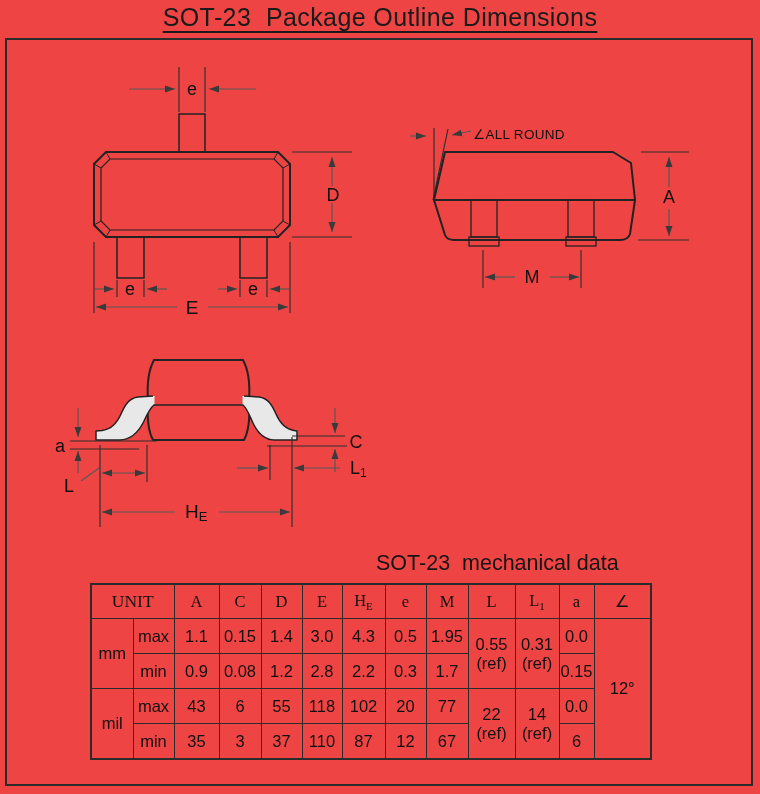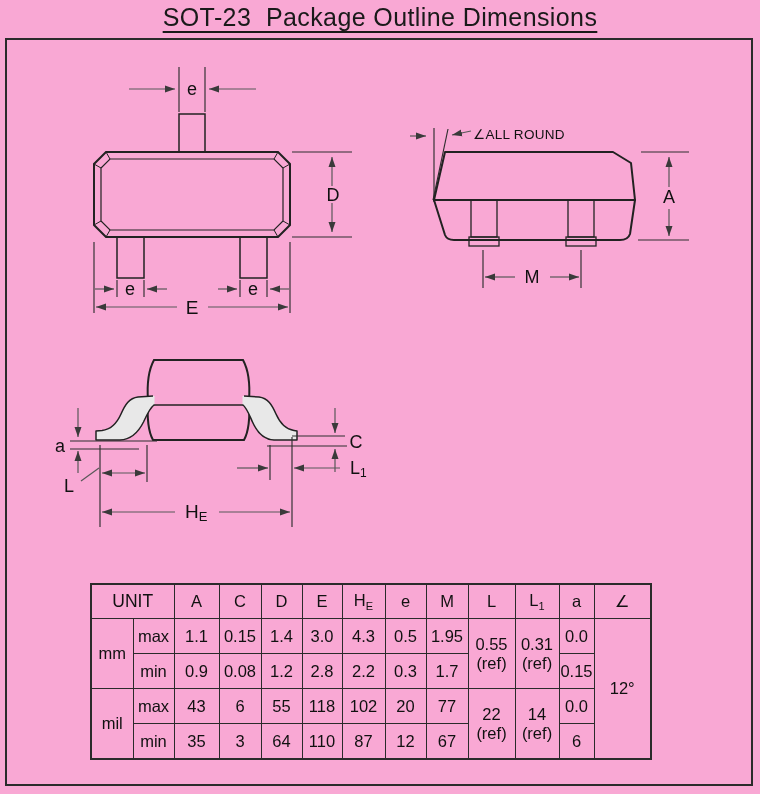--- a/index.html
+++ b/index.html
@@ -1,29 +1,29 @@
 <!DOCTYPE html>
 <html><head>
 <meta charset="utf-8">
 <style>
   html,body{margin:0;padding:0;background:#fff;}
   body{width:760px;height:794px;font-family:"Liberation Sans","DejaVu Sans",sans-serif;color:#111;}
-  .page{position:relative;width:760px;height:794px;overflow:hidden;background:#f9a8d4;}
+  .page{position:relative;width:760px;height:794px;overflow:hidden;background:#ef4444;}
   .title{position:absolute;top:3px;left:0;width:100%;text-align:center;font-size:25px;
          letter-spacing:.4px;white-space:pre;color:#1a1a1a;
          text-decoration:underline;text-decoration-thickness:2px;text-underline-offset:5px;}
   .frame{position:absolute;left:5px;top:38px;width:748px;height:748px;
          border:2px solid #2b2b2b;box-sizing:border-box;}
   .frame svg{position:absolute;left:0;top:0;}
   .mech-heading{position:absolute;left:369px;top:511px;font-size:21.5px;white-space:pre;color:#151515;}
   .dims-table{position:absolute;left:83px;top:543px;border-collapse:collapse;table-layout:fixed;
               font-size:16.5px;border:2px solid #2b2b2b;}
   .dims-table th,.dims-table td{border:1px solid #2b2b2b;text-align:center;vertical-align:middle;
               font-weight:400;padding:0;height:34px;overflow:hidden;}
-  .dims-table .hdr th{height:33px;}
+  .dims-table .hdr th{height:33px;font-family:Liberation Serif, serif;}
   .ref{white-space:pre-line;line-height:1.15;margin-top:25px;}
   .dims-table sub,.sub{font-size:11px;}
   
   .ext{stroke:#2e2e2e;stroke-width:1.15;fill:none;}
   .dim{stroke:#585858;stroke-width:1.2;fill:none;}
   .oline{stroke:#222;fill:none;}
   .lbl{font-size:18px;fill:#111;}
   .lblE{font-size:19px;fill:#111;}
   .lblS{font-size:13.5px;fill:#111;letter-spacing:.3px;}
   .tick{stroke:#222;stroke-width:1;}
@@ -154,20 +154,21 @@
         <path class="dim" d="M230,428 L261,428" marker-end="url(#ah)"></path>
         <path class="dim" d="M333,428 L287,428" marker-end="url(#ah)"></path>
         <text class="lbl" x="343" y="434"><tspan>L</tspan><tspan dy="3" font-size="12">1</tspan></text>
 
         <path class="dim" d="M168,472 L95,472" marker-end="url(#ah)"></path>
         <path class="dim" d="M212,472 L283,472" marker-end="url(#ah)"></path>
         <text class="lblE" x="178" y="478"><tspan>H</tspan><tspan dy="3" font-size="13">E</tspan></text>
       </g>
     </svg>
 
+    <div class="mech-heading">SOT-23  mechanical data</div>
 
     <table class="dims-table">
       <colgroup>
         <col style="width:42px">
           <col style="width:41px">
           <col style="width:45px">
           <col style="width:42px">
         <col style="width:41px">
           <col style="width:40px">
           <col style="width:43px">
@@ -234,21 +235,21 @@
         <td rowspan="2" class="ref">22
 (ref)</td>
         <td rowspan="2" class="ref">14
 (ref)</td>
         <td>0.0</td>
       </tr>
       <tr>
         <th>min</th>
         <td>35</td>
         <td>3</td>
-        <td>64</td>
+        <td>37</td>
         <td>110</td>
         <td>87</td>
         <td>12</td>
         <td>67</td>
         <td>6</td>
       </tr>
     </tbody>
       </table>
 
   </div>

